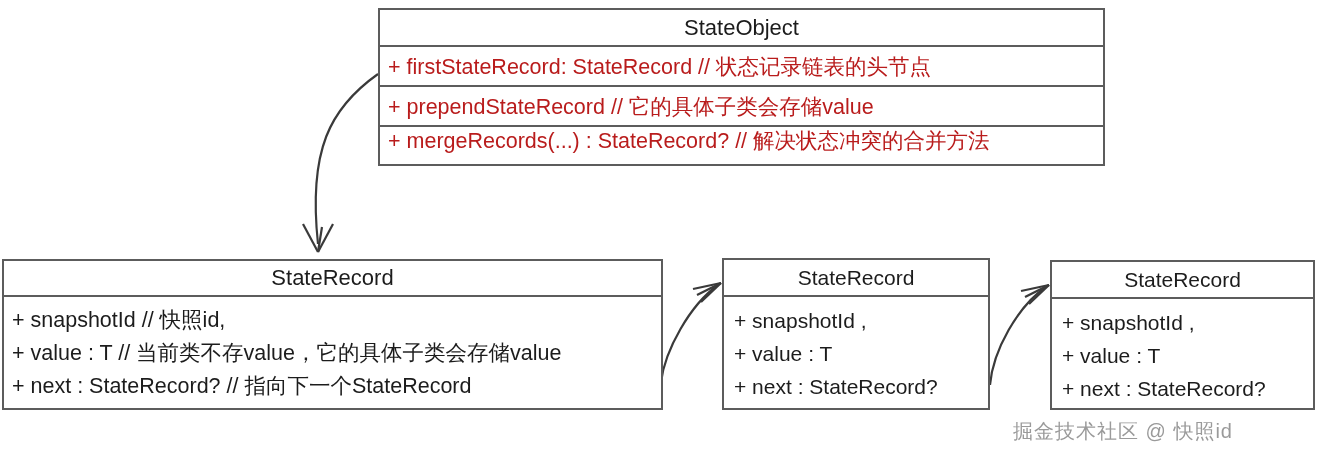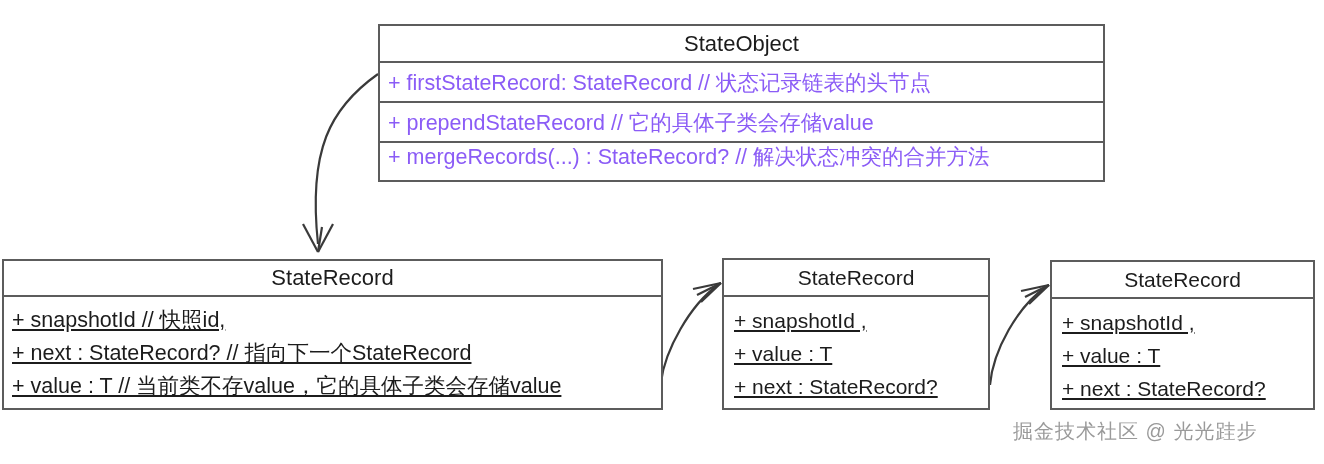--- a/index.html
+++ b/index.html
@@ -39,44 +39,43 @@
     color: #1c1c1c;
     white-space: nowrap;
     overflow: visible;
     display: flex;
     align-items: center;
     justify-content: center;
   }
   .uml-row {
     box-sizing: border-box;
     border-top: 2px solid #5c5c5c;
-    color: #8b5cf6;
+    color: #b91c1c;
     white-space: nowrap;
     display: flex;
     align-items: center;
     padding-left: 8px;
     overflow: visible;
   }
   .uml-compartment {
     box-sizing: border-box;
     border-top: 2px solid #5c5c5c;
     color: #1c1c1c;
     padding: 4px 0 4px 8px;
     overflow: visible;
   }
   .uml-attr {
     white-space: nowrap;
     color: #1c1c1c;
-    text-decoration: underline;
   }
 
   
   #state-object {
     left: 378px;
-    top: 24px;
+    top: 8px;
     width: 727px;
     height: 158px;
   }
   #state-object .uml-title {
     height: 35px;
     font-size: 22px;
   }
   #state-object .uml-row {
     height: 40px;
     font-size: 21.5px;
@@ -191,22 +190,22 @@
     <div class="uml-title">StateObject</div>
     <div class="uml-row">+ firstStateRecord: StateRecord // 状态记录链表的头节点</div>
     <div class="uml-row">+ prependStateRecord // 它的具体子类会存储value</div>
     <div class="uml-row last">+ mergeRecords(...) : StateRecord? // 解决状态冲突的合并方法</div>
   </div>
 
   <div class="uml-class" id="state-record-1">
     <div class="uml-title">StateRecord</div>
     <div class="uml-compartment">
       <div class="uml-attr">+ snapshotId // 快照id,</div>
+      <div class="uml-attr">+ value : T // 当前类不存value，它的具体子类会存储value</div>
       <div class="uml-attr">+ next : StateRecord? // 指向下一个StateRecord</div>
-      <div class="uml-attr">+ value : T // 当前类不存value，它的具体子类会存储value</div>
     </div>
   </div>
 
   <div class="uml-class" id="state-record-2">
     <div class="uml-title">StateRecord</div>
     <div class="uml-compartment">
       <div class="uml-attr">+ snapshotId ,</div>
       <div class="uml-attr">+ value : T</div>
       <div class="uml-attr">+ next : StateRecord?</div>
     </div>
@@ -214,15 +213,15 @@
 
   <div class="uml-class" id="state-record-3">
     <div class="uml-title">StateRecord</div>
     <div class="uml-compartment">
       <div class="uml-attr">+ snapshotId ,</div>
       <div class="uml-attr">+ value : T</div>
       <div class="uml-attr">+ next : StateRecord?</div>
     </div>
   </div>
 
-  <div id="watermark">掘金技术社区 @ 光光跬步</div>
+  <div id="watermark">掘金技术社区 @ 快照id</div>
 
 </div>
 
 </body></html>

